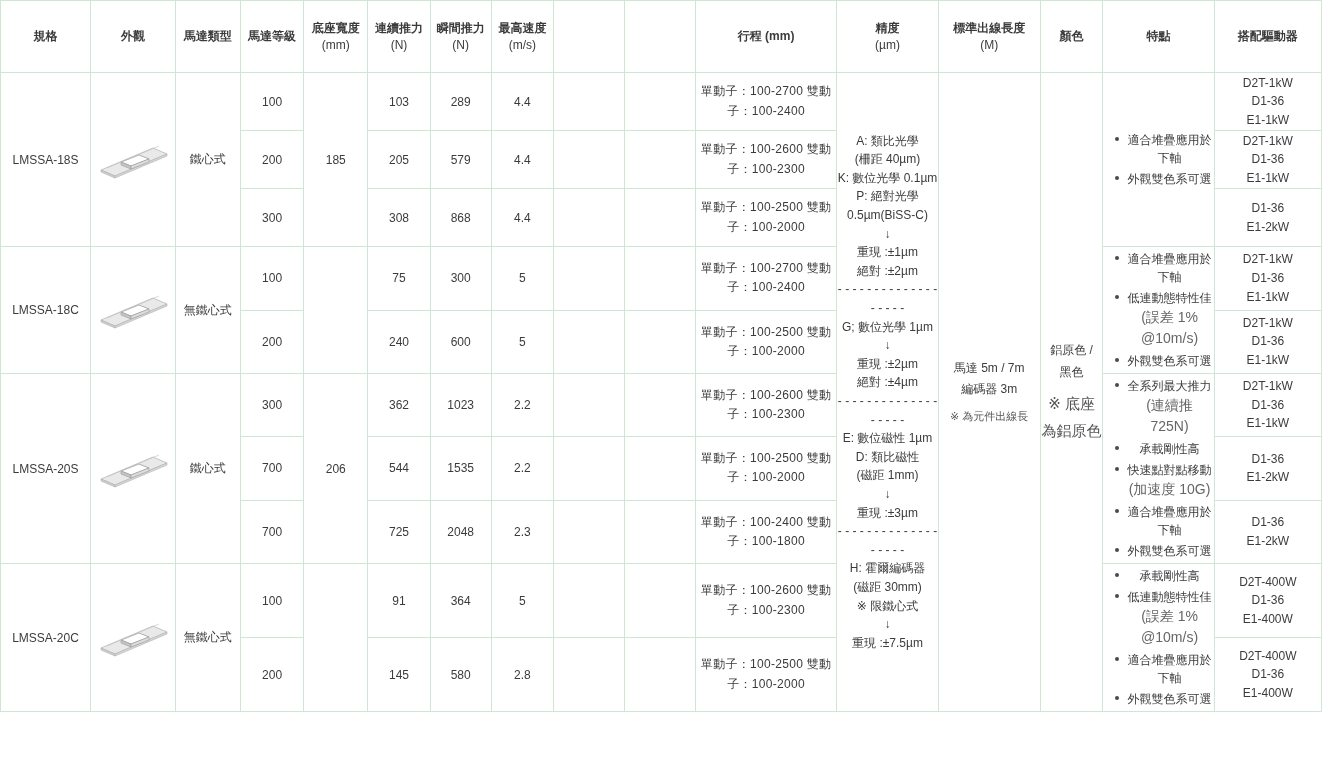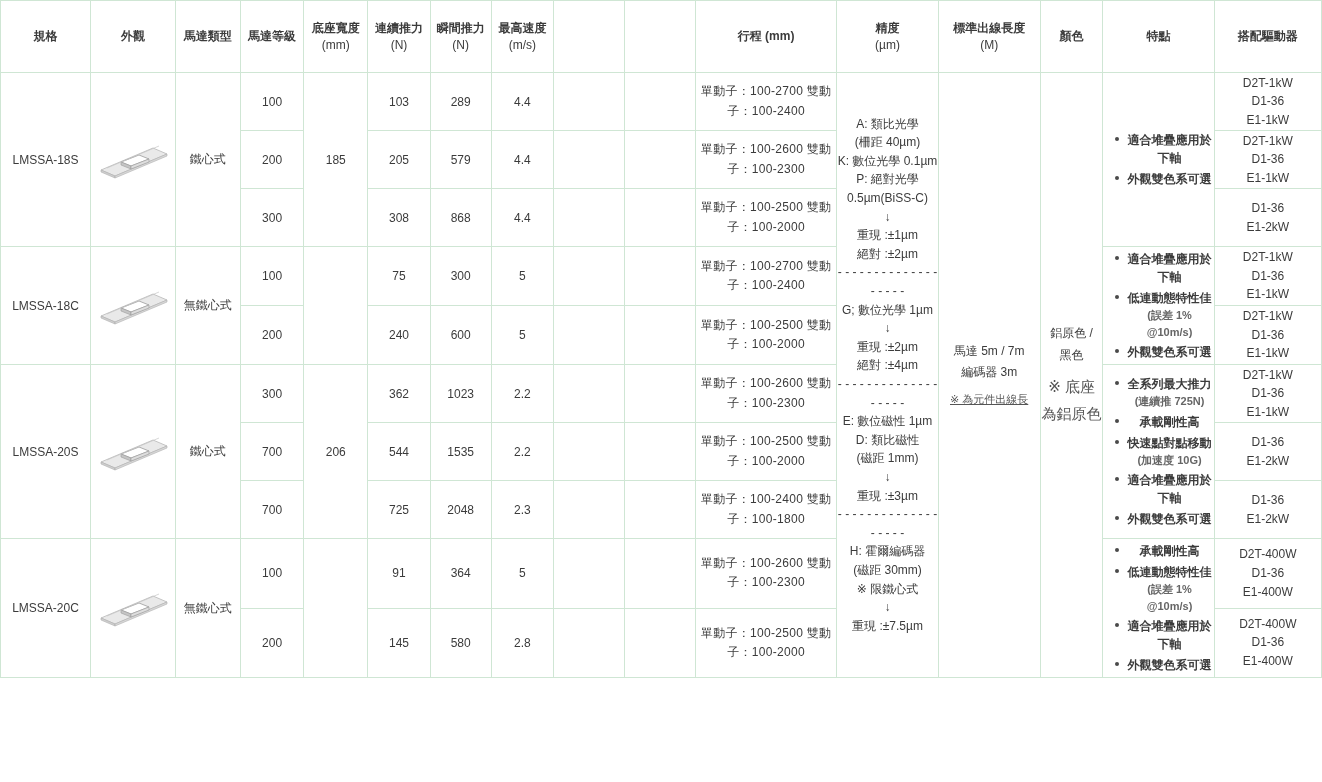--- a/index.html
+++ b/index.html
@@ -55,42 +55,41 @@
   .appearance-cell { background: #eeeeee; padding: 4px; }
   .stroke-unit { font-size: 11.5px; line-height: 1.6; text-align: left; padding-left: 28px; letter-spacing: 0.3px;}
   .accuracy-cell {
     font-size: 11px;
     line-height: 1.55;
     padding: 6px 4px;
     text-align: center;
     white-space: pre-line;
   }
   .cable-cell { font-size: 12px; line-height: 1.8; }
-  .cable-cell .note { font-size: 11px; color:#555; display:block; margin-top:6px;text-decoration:underline;}
+  .cable-cell .note { font-size: 11px; color:#555; display:block; margin-top:6px;}
   .color-cell { font-size: 12px; line-height: 1.8; }
   .color-cell .note { font-size: 15px; color:#555; display:block; margin-top:6px;}
   .feature-cell {
     text-align: left;
     padding: 6px 8px 6px 10px;
     font-size: 11.5px;
     line-height: 1.5;
     background: #f5faf6;
-    font-weight: bold;
   }
   .feature-cell ul { margin: 0; padding-left: 12px; list-style: none; }
   .feature-cell li { position: relative; padding-left: 10px; margin: 3px 0; }
   .feature-cell li:before {
     content: "";
     position: absolute;
     left: 0; top: 6px;
     width: 4px; height: 4px;
     border-radius: 50%;
     background: #4a4a4a;
   }
-  .feature-cell .sub { font-size: 11px; color: #666; display:block; }
+  .feature-cell .sub { font-size: 14px; color: #666; display:block; }
   .driver-cell { font-size: 11.5px; line-height: 1.55; }
   .empty-col { background: #ffffff; }
   
   .actuator { position: relative; width: 76px; height: 40px; margin: 0 auto; }
   .actuator svg { display:block; }
 </style>
 </head>
 <body>
 
 <div id="page">

